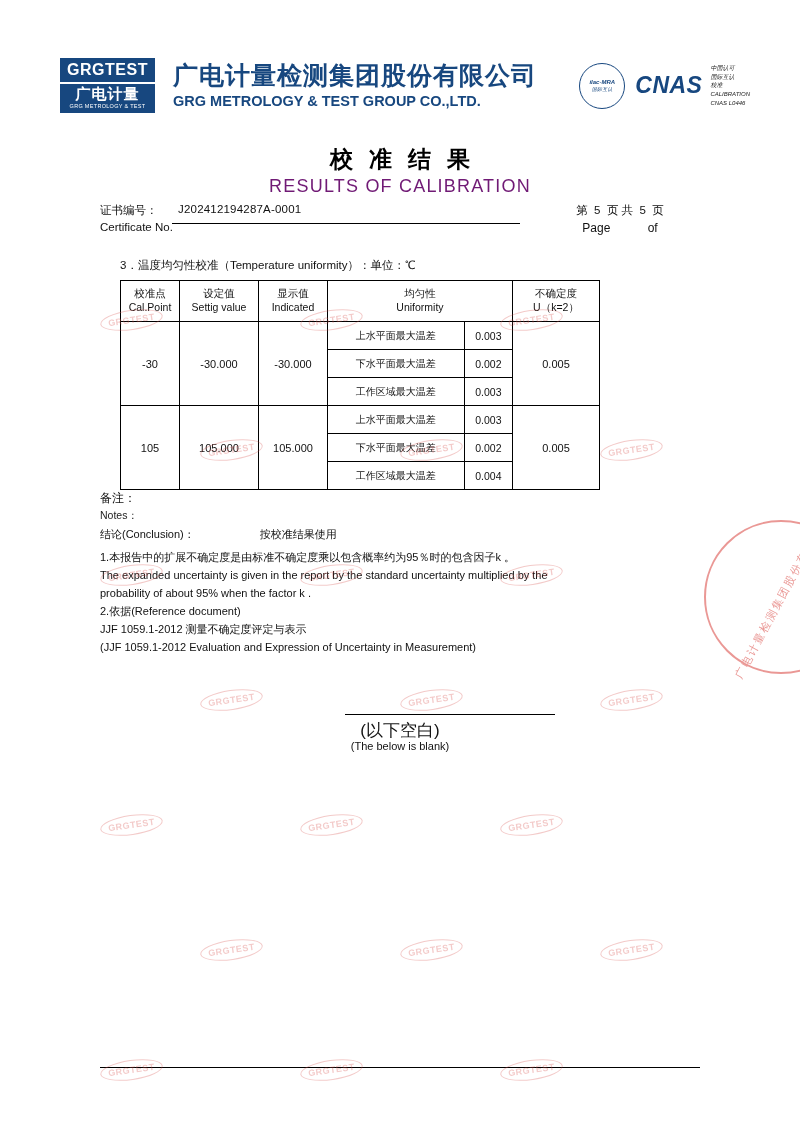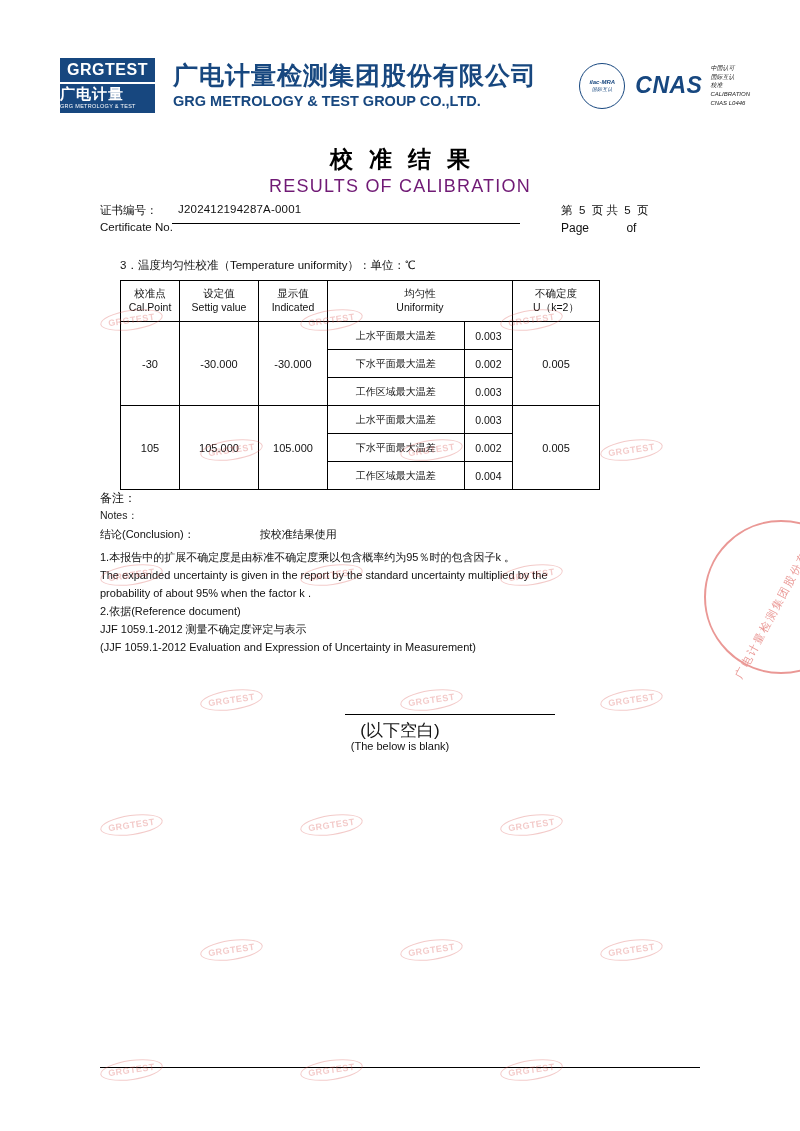--- a/index.html
+++ b/index.html
@@ -26,21 +26,21 @@
     display:flex;flex-direction:column;align-items:stretch;
   }
   .logo-top{
     background:#17477f;color:#fff;
     font-weight:bold;font-size:16px;letter-spacing:.5px;
     text-align:center;padding:3px 0 3px 0;
     font-family:"Liberation Sans", sans-serif;
   }
   .logo-bottom{
     background:#17477f;color:#fff;margin-top:2px;
-    text-align:left;padding:2px 0 3px 0;
+    text-align:center;padding:2px 0 3px 0;
   }
   .logo-cn{font-size:15px;font-weight:bold;letter-spacing:1px;line-height:1.1;}
   .logo-en{font-size:5.5px;letter-spacing:.3px;line-height:1.4;}
   .title-block{flex:1;padding-left:8px;}
   .co-cn{
     color:#17477f;font-weight:bold;font-size:25px;letter-spacing:1px;
     line-height:1.1;white-space:nowrap;
   }
   .co-en{
     color:#17477f;font-weight:bold;font-size:14.5px;letter-spacing:0px;
@@ -84,21 +84,21 @@
   .cert-left{position:absolute;left:0;top:0;width:420px;}
   .cert-cn{font-size:11.5px;}
   .cert-en{font-size:11.5px;margin-top:3px;}
   .cert-no{
     position:absolute;left:78px;top:0;font-size:11.5px;letter-spacing:.2px;
   }
   .cert-underline{
     position:absolute;left:72px;top:20px;width:348px;
     border-bottom:1px solid #000;
   }
-  .page-right{position:absolute;right:9px;top:0;text-align:left;width:130px;}
+  .page-right{position:absolute;right:15px;top:0;text-align:center;width:130px;}
   .page-cn{font-size:11.5px;white-space:nowrap;}
   .page-en{font-size:12px;margin-top:3px;}
   .page-en .of{margin-left:34px;}
 
   
   .sec-head{
     position:absolute;left:120px;top:258px;font-size:11.5px;
   }
 
   

